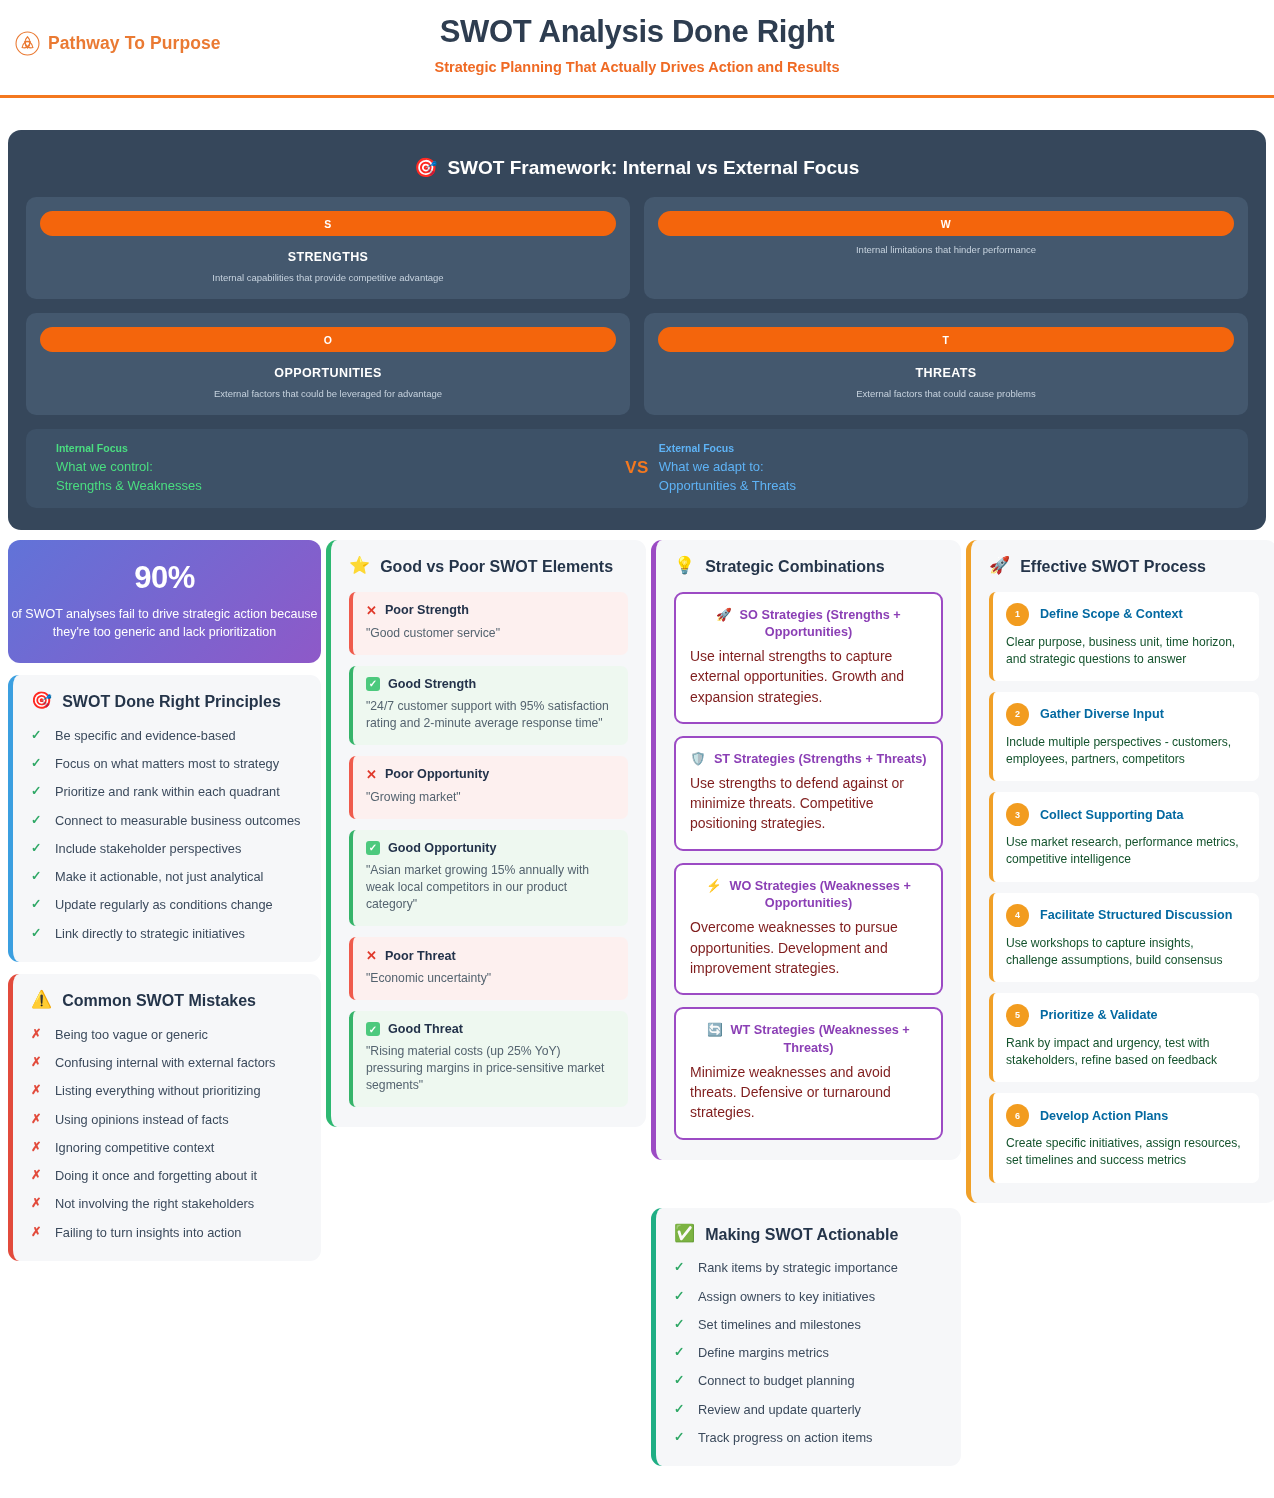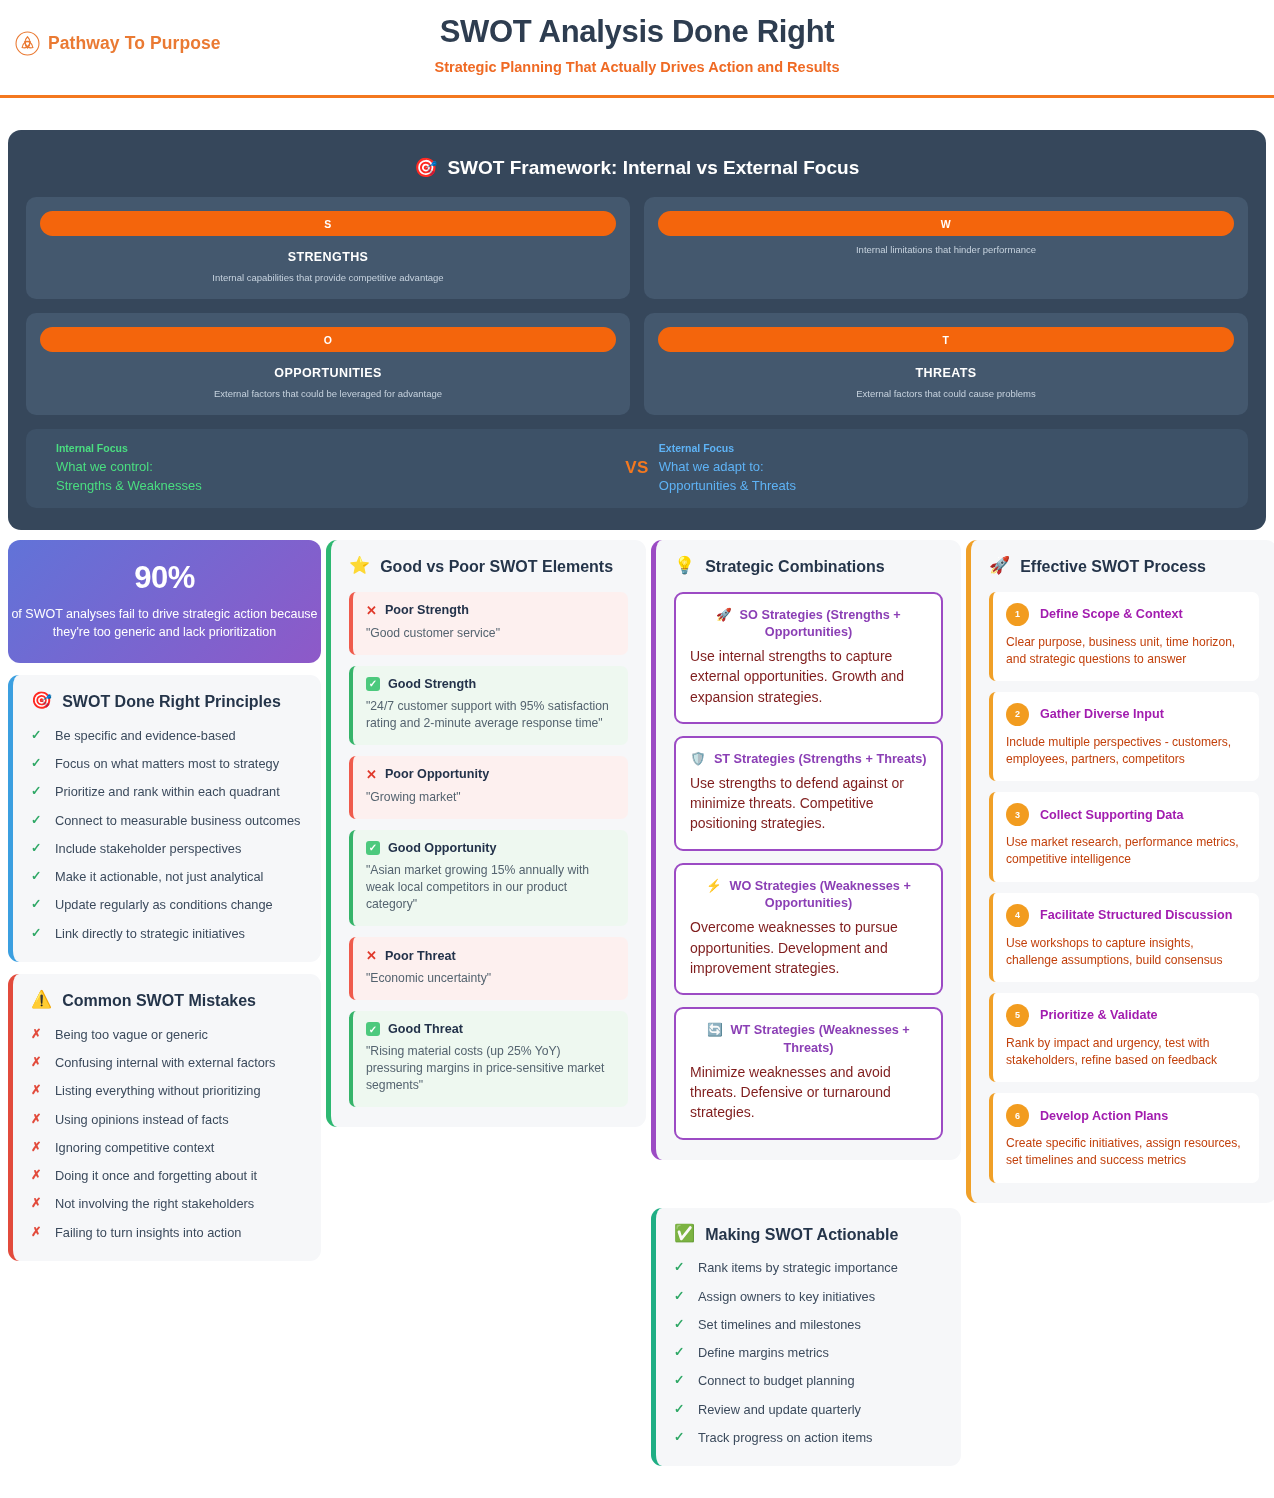--- a/index.html
+++ b/index.html
@@ -119,22 +119,22 @@
     background: #fff; border-left: 4px solid #f0a028; border-radius: 7px;
     padding: 11px 13px 13px; margin-bottom: 11px;
   }
   .step:last-child { margin-bottom: 0; }
   .step-head { display: flex; align-items: center; gap: 11px; }
   .step-num {
     flex: 0 0 23px; width: 23px; height: 23px; border-radius: 50%;
     background: #f29c1f; color: #fff; font-size: 9px; font-weight: 700;
     display: flex; align-items: center; justify-content: center;
   }
-  .step-title { font-size: 12.6px; font-weight: 700; color: #a21caf; }
-  .step-desc { font-size: 12.1px; color: #c2410c; line-height: 1.42; margin-top: 8px; }
+  .step-title { font-size: 12.6px; font-weight: 700; color: #0369a1; }
+  .step-desc { font-size: 12.1px; color: #14532d; line-height: 1.42; margin-top: 8px; }
 
   
   .footer { margin: 42px 8px 0; border-top: 1px solid #e2e6ea; padding-top: 22px; text-align: center; padding-bottom: 26px; }
   .footer-url { font-size: 15px; font-weight: 700; color: #ef6a24; display: inline-flex; align-items: center; gap: 9px; }
 </style>
 </head>
 <body>
 
 <div class="page">
 

